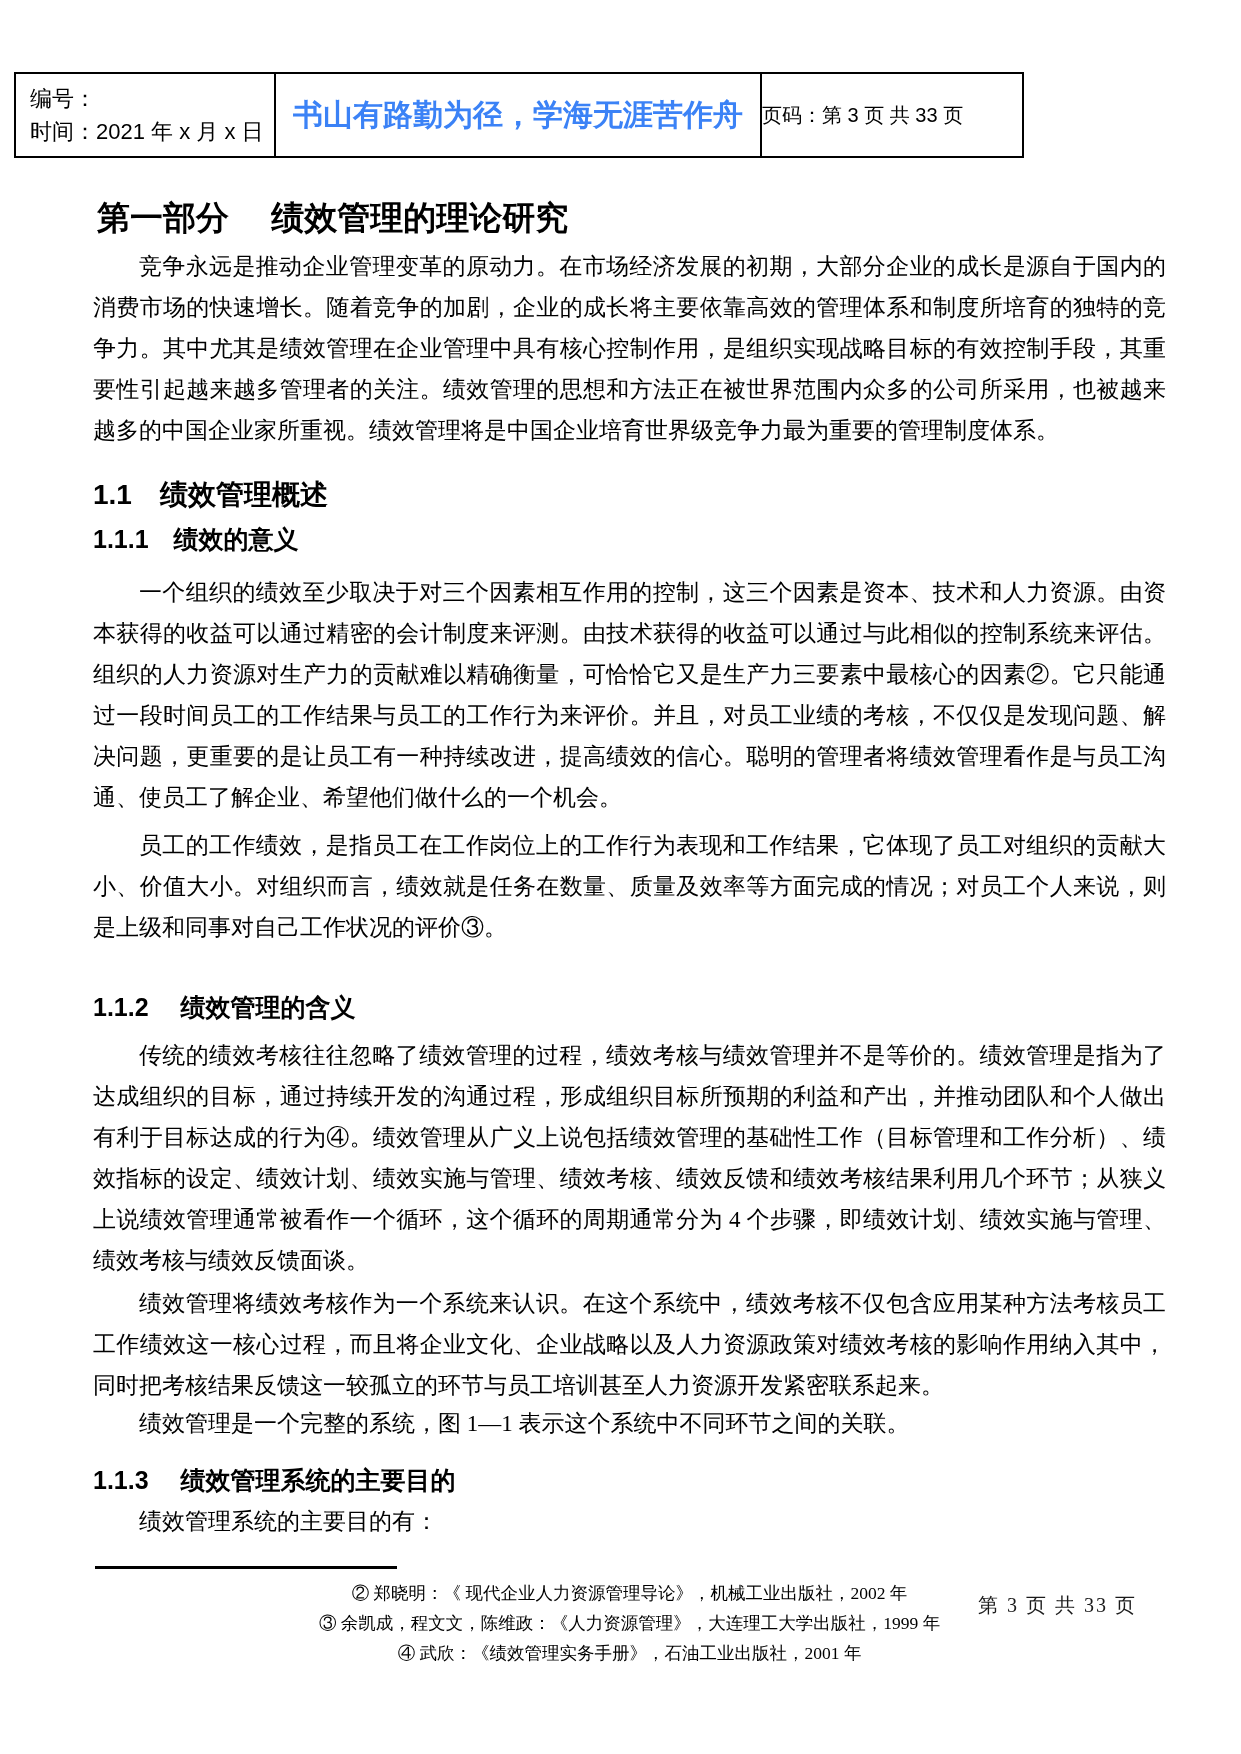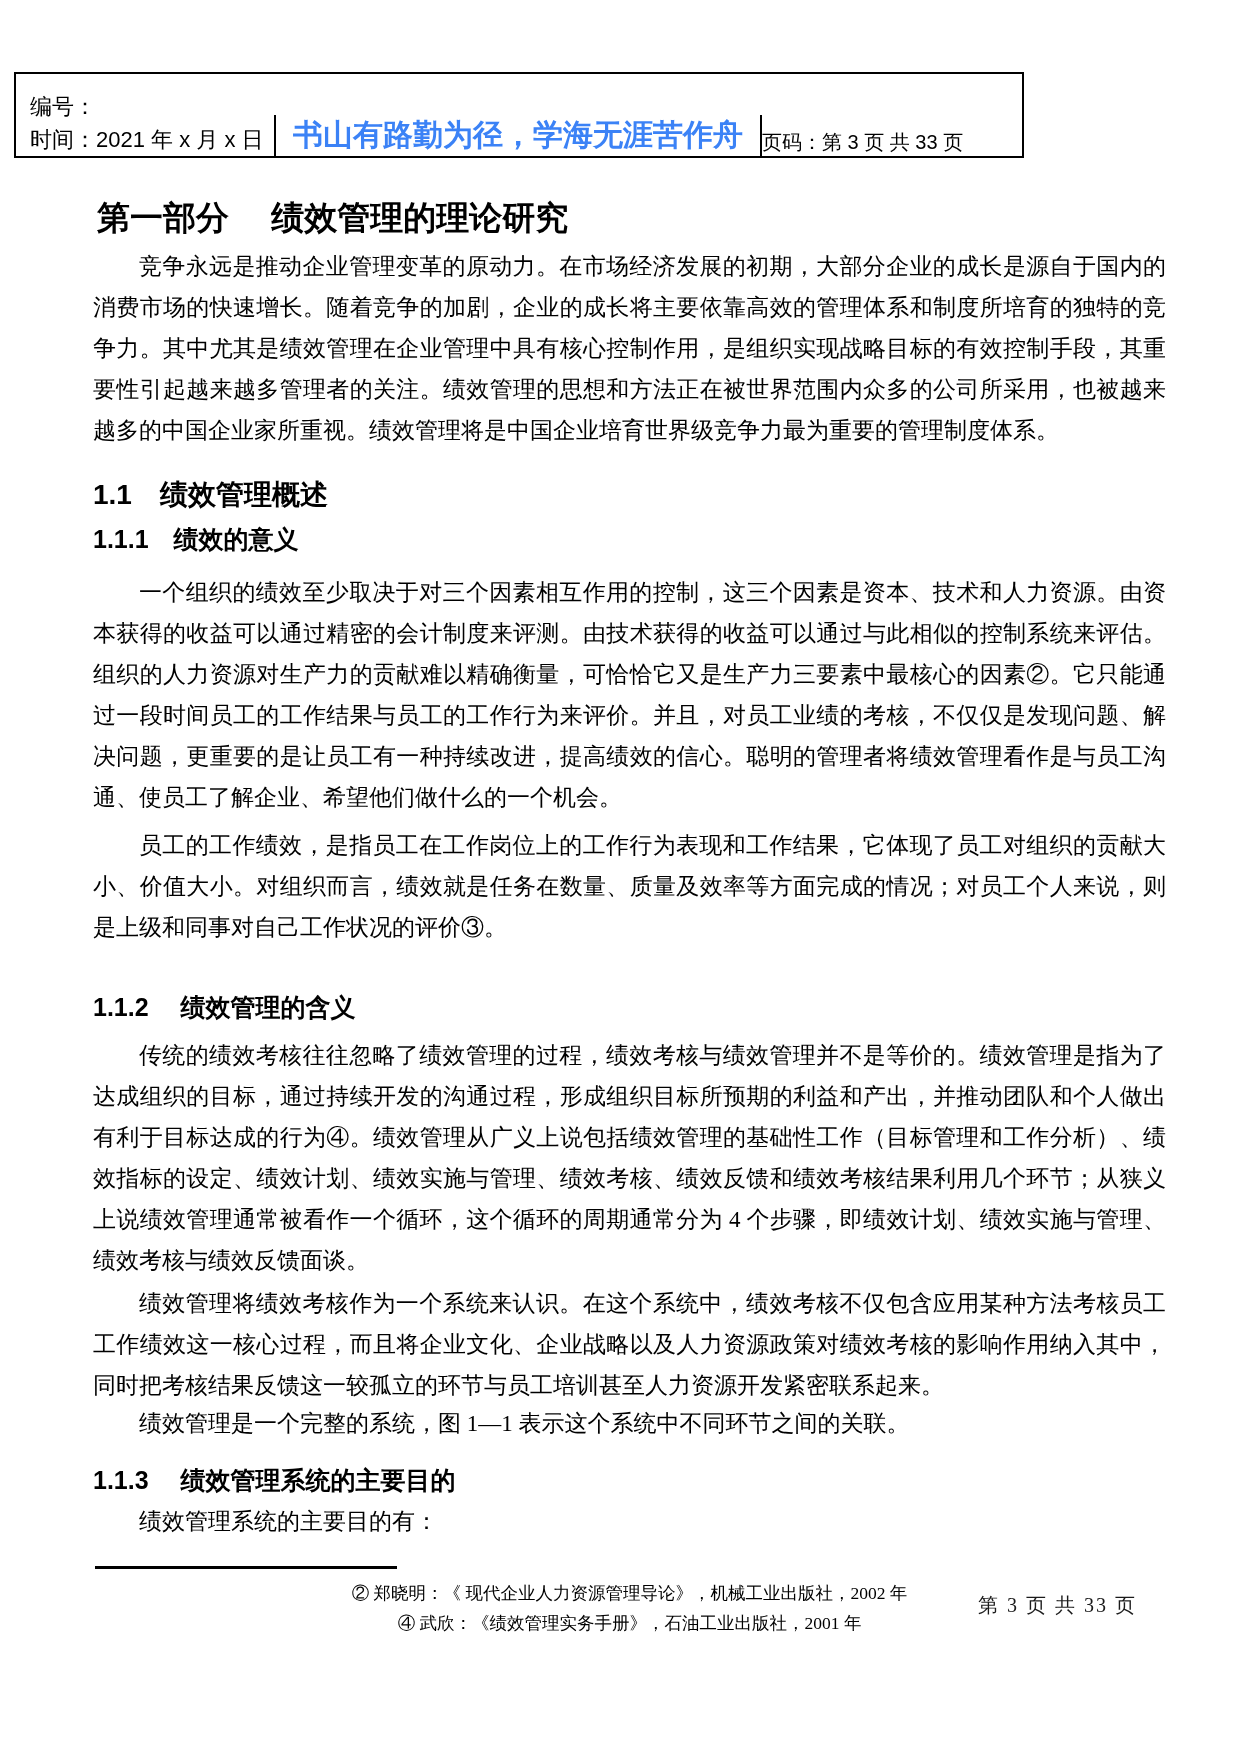--- a/index.html
+++ b/index.html
@@ -21,21 +21,20 @@
   }
 
   
   .header-table {
     display: flex;
     box-sizing: border-box;
     margin: 72px 0 0 14px;
     width: 1010px;
     height: 86px;
     border: 2px solid #000000;
-    align-items: flex-end;
   }
   .header-cell {
     box-sizing: border-box;
     display: flex;
     flex-direction: column;
     justify-content: center;
   }
   .cell-number-date {
     width: 258px;
     padding-left: 14px;
@@ -172,18 +171,19 @@
     <p class="para p6">绩效管理是一个完整的系统，图 1—1 表示这个系统中不同环节之间的关联。</p>
 
     <div class="h-level3 h-113">1.1.3　 绩效管理系统的主要目的</div>
 
     <p class="para p7">绩效管理系统的主要目的有：</p>
   </div>
 
   <div class="footnote-area">
     <div class="footnote-separator"></div>
     <p class="footnote-line">②  郑晓明：《 现代企业人力资源管理导论》，机械工业出版社，2002 年</p>
+    <p class="footnote-line">③  余凯成，程文文，陈维政：《人力资源管理》，大连理工大学出版社，1999 年</p>
     <p class="footnote-line">④  武欣：《绩效管理实务手册》，石油工业出版社，2001 年</p>
   </div>
 
   <div class="page-footer">第 3 页 共 33 页</div>
 
 </div>
 
 </body></html>

